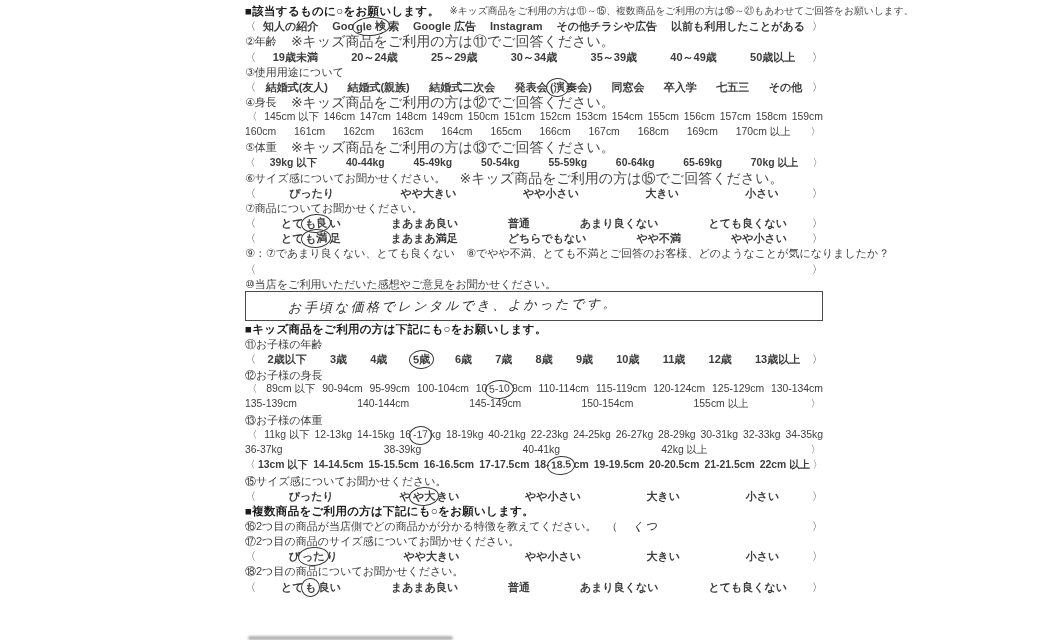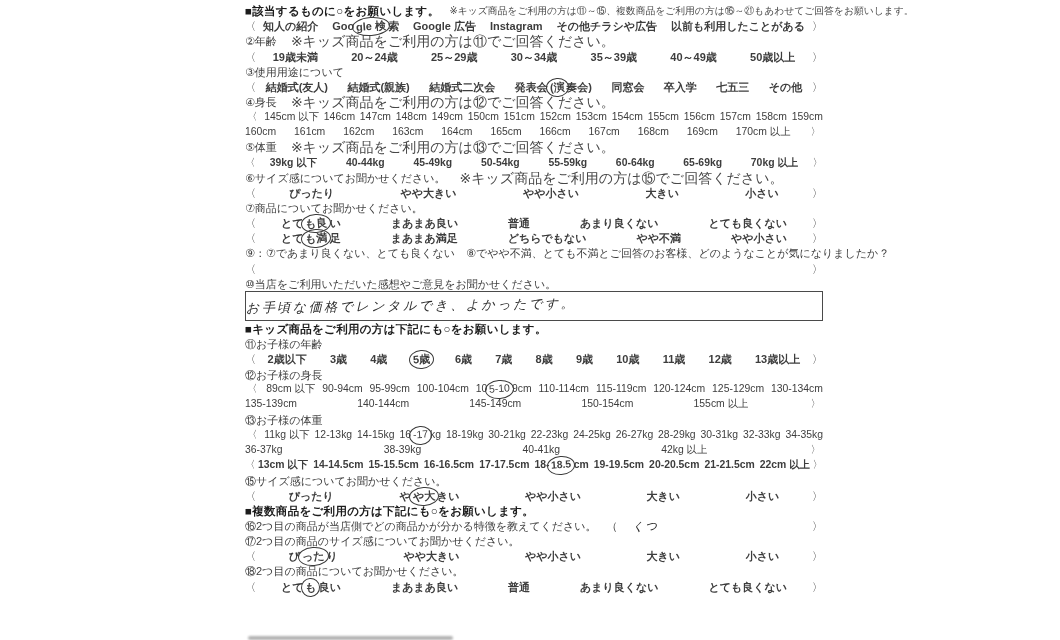--- a/index.html
+++ b/index.html
@@ -27,21 +27,21 @@
     align-content:space-around;column-gap:4px;
   }
   .line.wrap .bracket{margin:0 2px;}
   .option{display:inline-block;}
   .cmark{
     display:inline-block;border:1.4px solid #3a3a3a;border-radius:50%;
     padding:1px 3px 2px;margin:-3px -2px;transform:rotate(-4deg);
   }
   .comment-box{
     height:30.3px;box-sizing:border-box;border:1.3px solid #4a4a4a;
-    display:flex;align-items:center;background:#fff;
+    display:flex;align-items:center;padding-left:42px;background:#fff;
   }
   .handwriting{
     font-style:italic;color:#2e2e2e;font-size:13px;letter-spacing:2.5px;
     transform:rotate(-0.8deg);font-family:"DejaVu Sans",sans-serif;
   }
   .hand-small{
     font-style:italic;color:#2e2e2e;font-size:11.5px;letter-spacing:1.5px;
     transform:rotate(-2deg);font-family:"DejaVu Sans",sans-serif;margin-left:14px;
   }
   .fill-spacer{flex:1;}
@@ -261,21 +261,21 @@
       <div class="line">
         <span>⑬お子様の体重</span>
       </div>
       <div class="line wrap numrow">
         <span class="bracket">〈</span>
         <span class="option">11kg 以下</span>
         <span class="option">12-13kg</span>
         <span class="option">14-15kg</span>
         <span class="option">16<span class="cmark">-17</span>kg</span>
         <span class="option">18-19kg</span>
-        <span class="option">30-21kg</span>
+        <span class="option">40-21kg</span>
         <span class="option">22-23kg</span>
         <span class="option">24-25kg</span>
         <span class="option">26-27kg</span>
         <span class="option">28-29kg</span>
         <span class="option">30-31kg</span>
         <span class="option">32-33kg</span>
         <span class="option">34-35kg</span>
         <span class="option">36-37kg</span>
         <span class="option">38-39kg</span>
         <span class="option">40-41kg</span>

